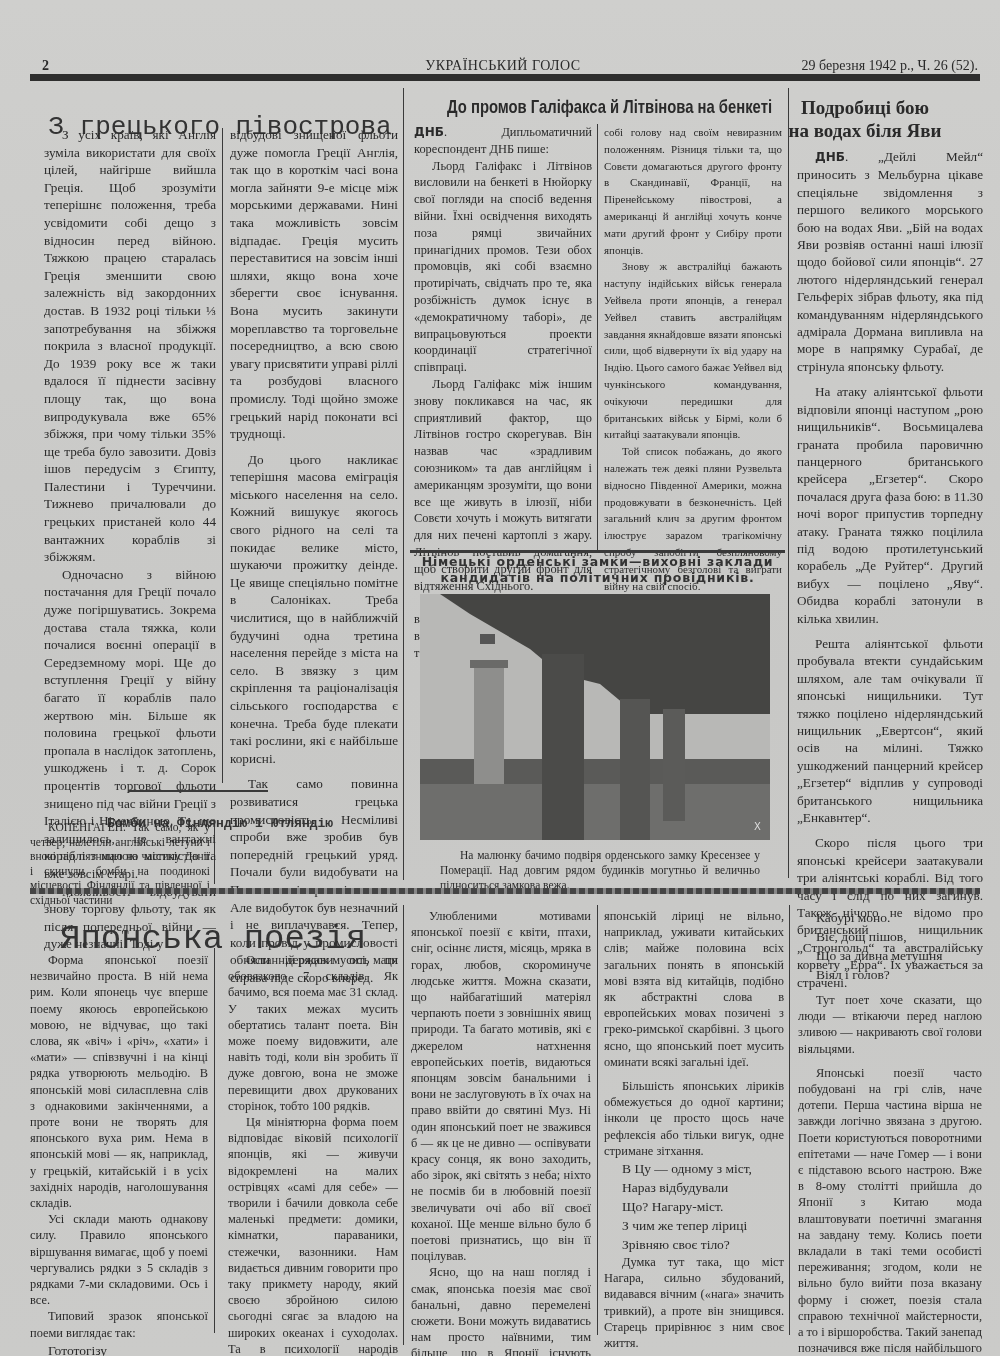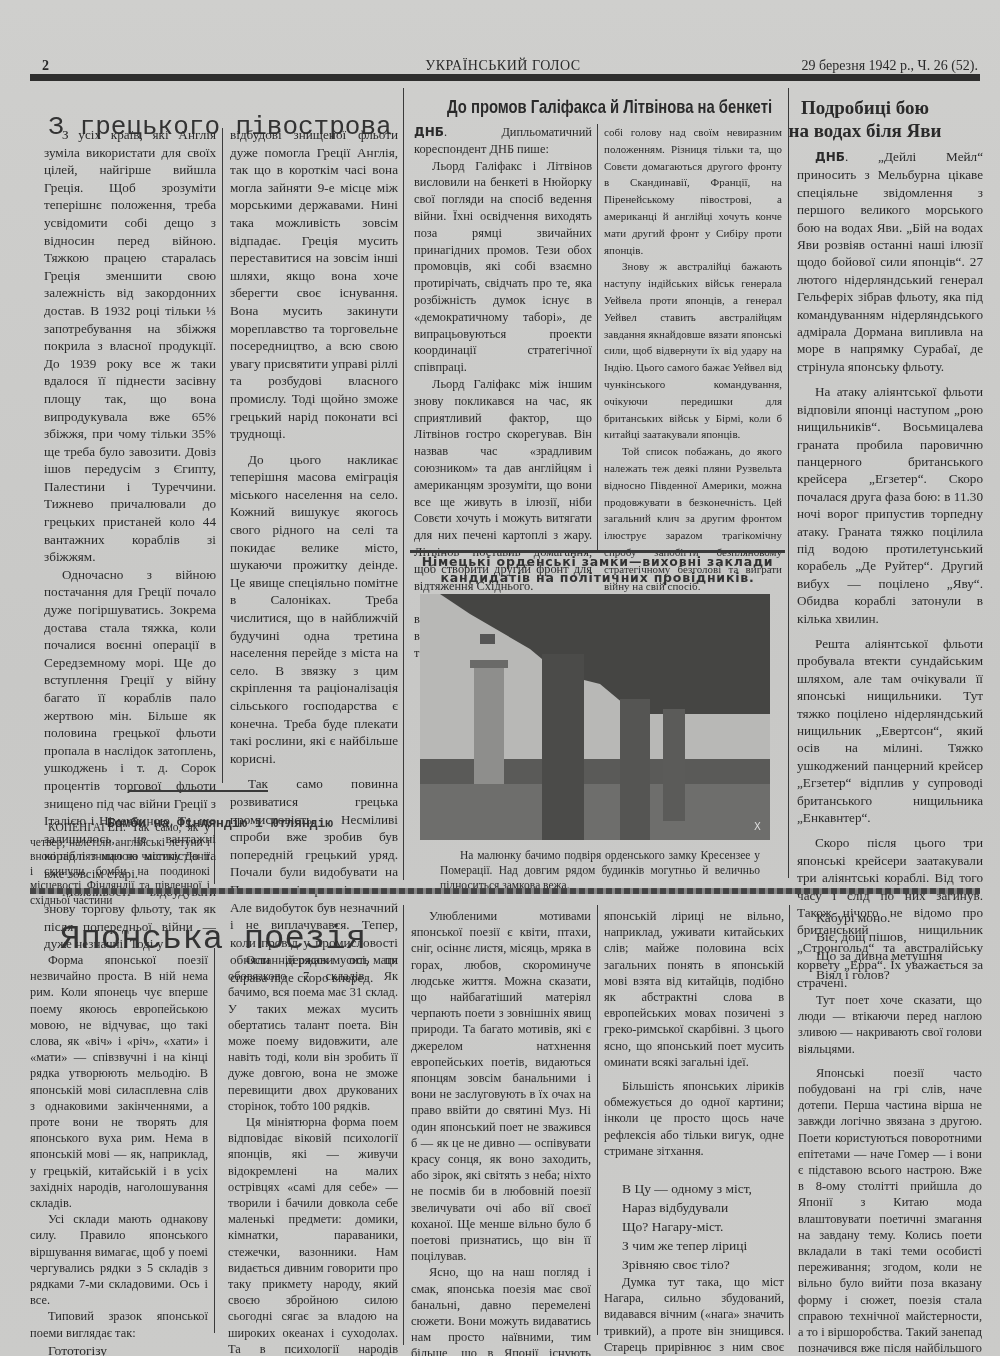--- a/index.html
+++ b/index.html
@@ -138,21 +138,21 @@
   </div>
 
   <div class="col" style="left:411px;top:908px;width:180px;font-size:12.4px;line-height:16.2px;">
     <p>Улюбленими мотивами японської поезії є квіти, птахи, сніг, осіннє листя, місяць, мряка в горах, любов, скороминуче людське життя. Можна сказати, що найбагатіший матеріял черпають поети з зовнішніх явищ природи. Та багато мотивів, які є джерелом натхнення европейських поетів, видаються японцям зовсім банальними і вони не заслуговують в їх очах на право ввійти до святині Муз. Ні один японський поет не зважився б — як це не дивно — оспівувати красу сонця, як воно заходить, або зірок, які світять з неба; ніхто не посмів би в любовній поезії звеличувати очі або вії своєї коханої. Ще менше вільно було б поетові признатись, що він її поцілував.</p>
     <p>Ясно, що на наш погляд і смак, японська поезія має свої банальні, давно перемелені сюжети. Вони можуть видаватись нам просто наївними, тим більше, що в Японії існують точні, строгі приписи, як треба обробляти деякі теми. В</p>
   </div>
 
   <div class="col" style="left:604px;top:908px;width:180px;font-size:12.4px;line-height:16.2px;">
     <p class="noind">японській ліриці не вільно, наприклад, уживати китайських слів; майже половина всіх загальних понять в японській мові взята від китайців, подібно як абстрактні слова в европейських мовах позичені з греко-римської скарбівні. З цього ясно, що японський поет мусить оминати всякі загальні ідеї.</p>
     <p class="gap">Більшість японських ліриків обмежується до одної картини; інколи це просто щось наче рефлексія або тільки вигук, одне стримане зітхання.</p>
-    <div style="margin-top:20px;">
+    <div style="margin-top:0;">
       <p class="verse">В Цу — одному з міст,</p>
       <p class="verse">Нараз відбудували</p>
       <p class="verse">Що? Нагару-міст.</p>
       <p class="verse">З чим же тепер ліриці</p>
       <p class="verse">Зрівняю своє тіло?</p>
     </div>
     <p>Думка тут така, що міст Нагара, сильно збудований, видавався вічним («нага» значить тривкий), а проте він знищився. Старець прирівнює з ним своє життя.</p>
 
   </div>
 

